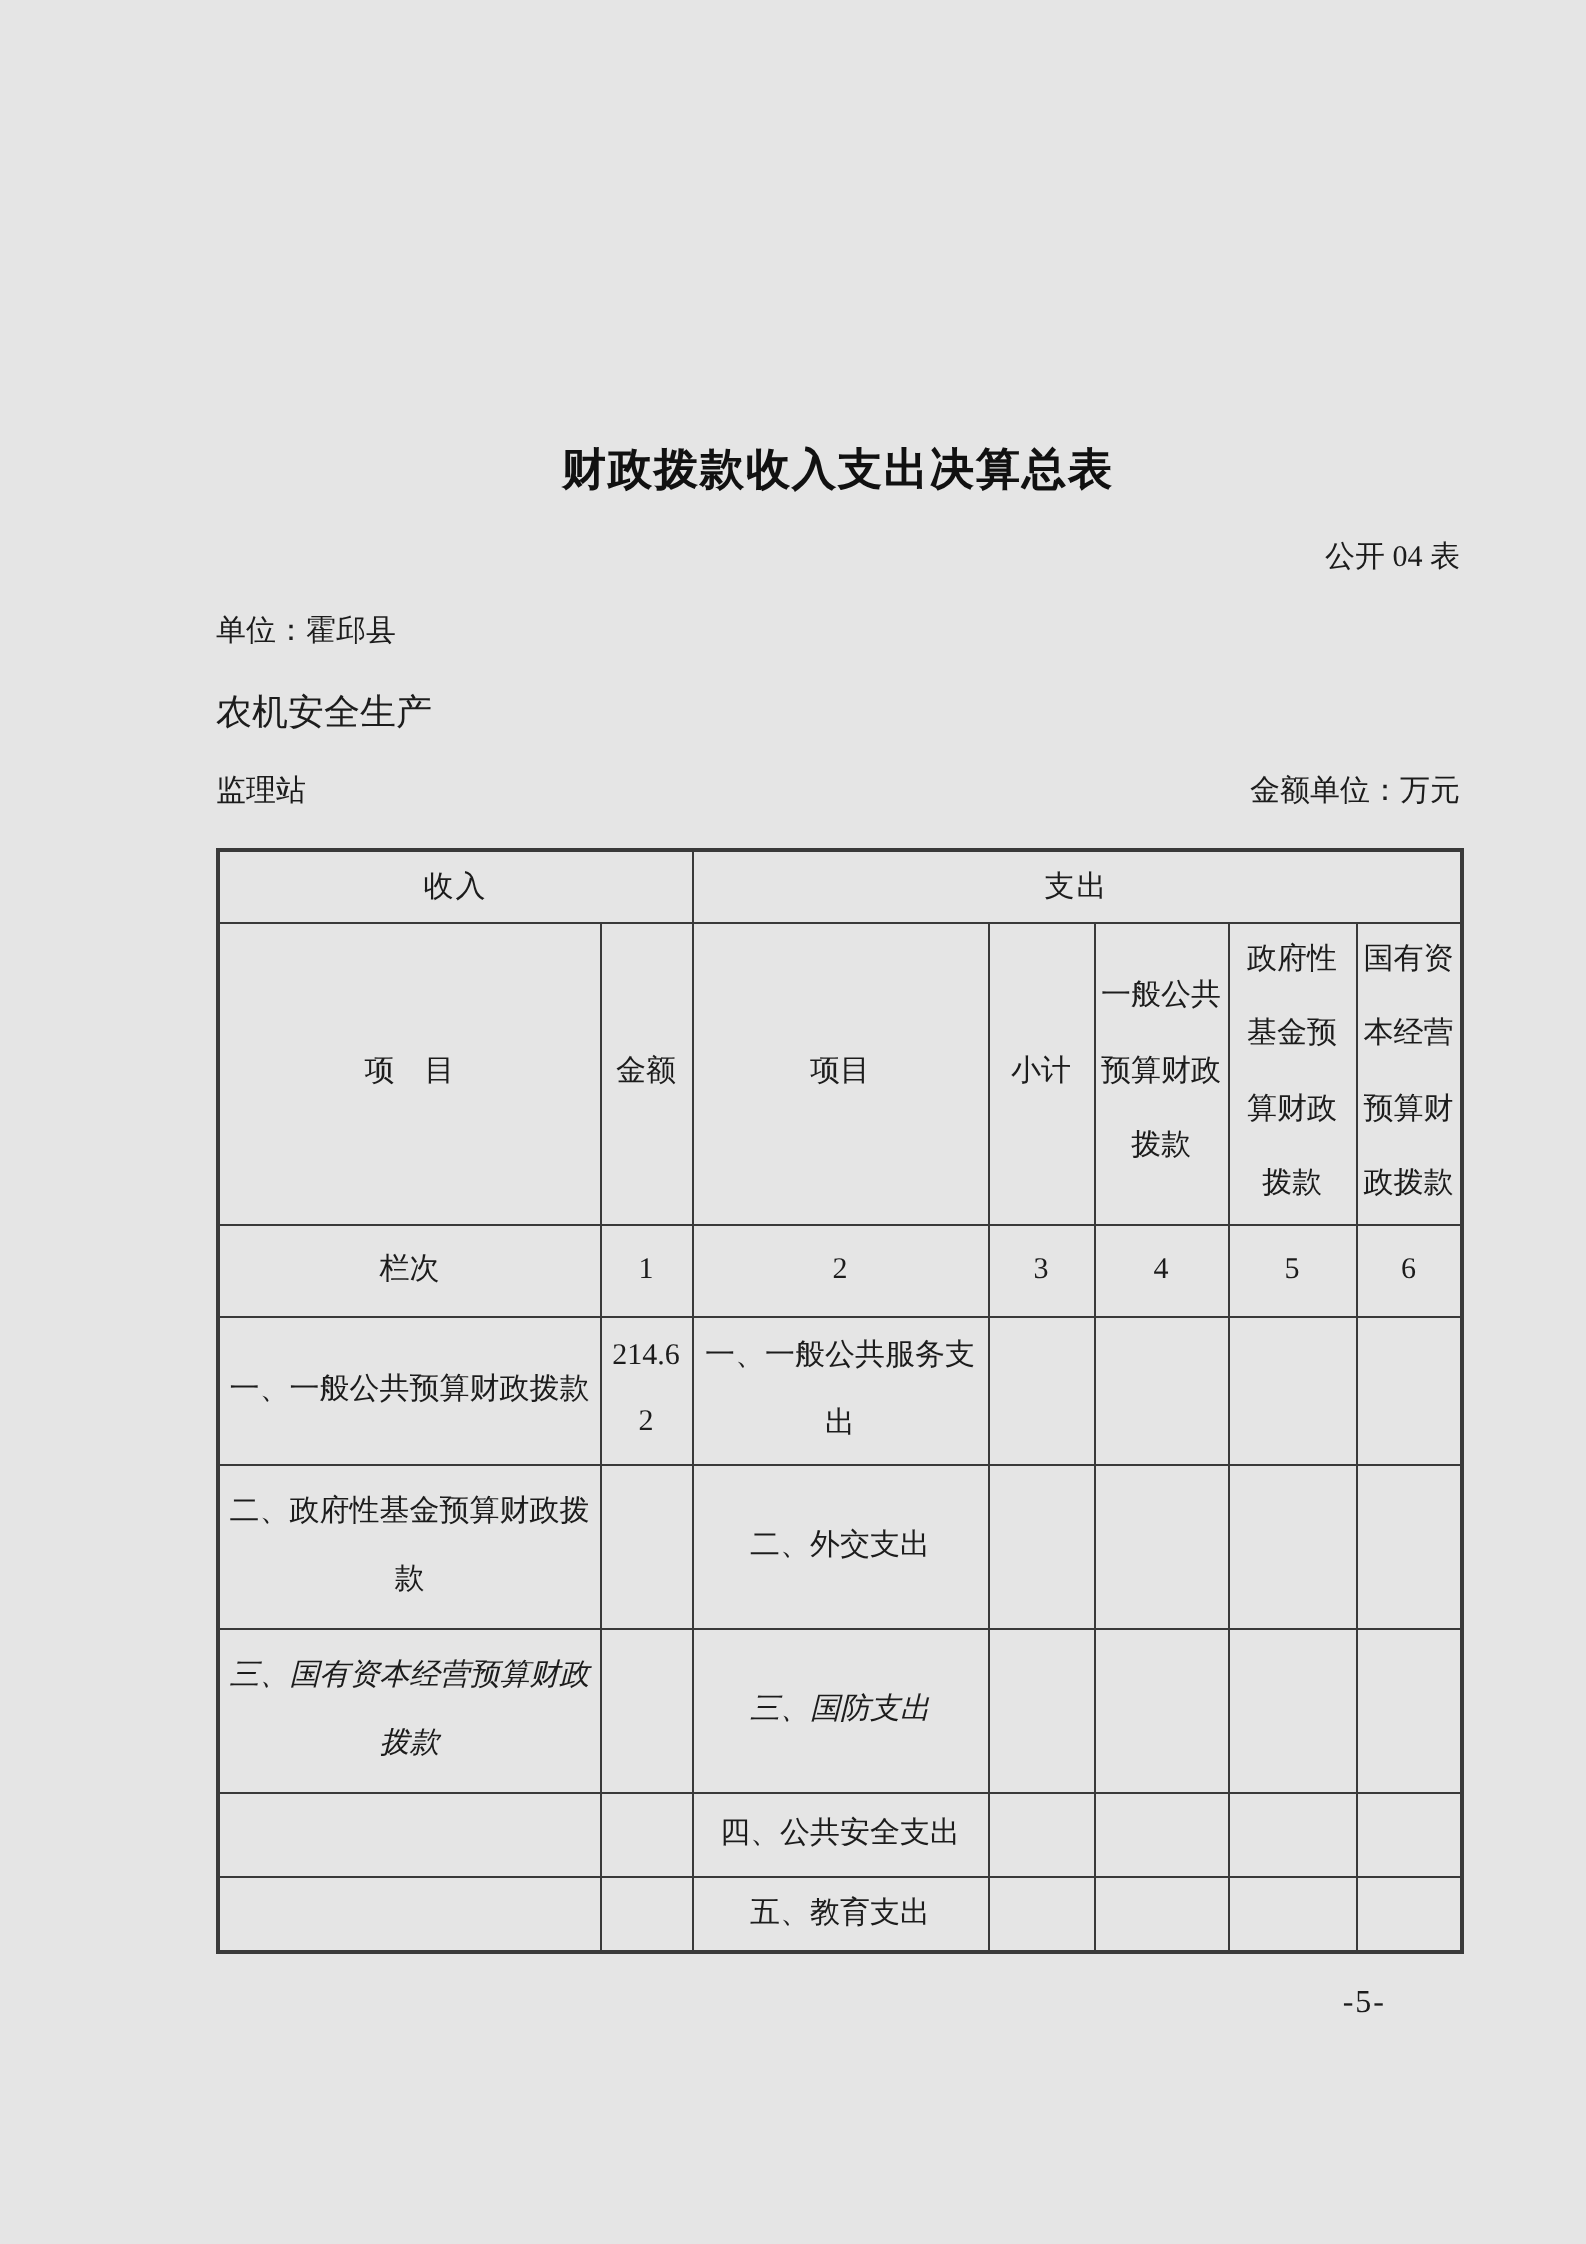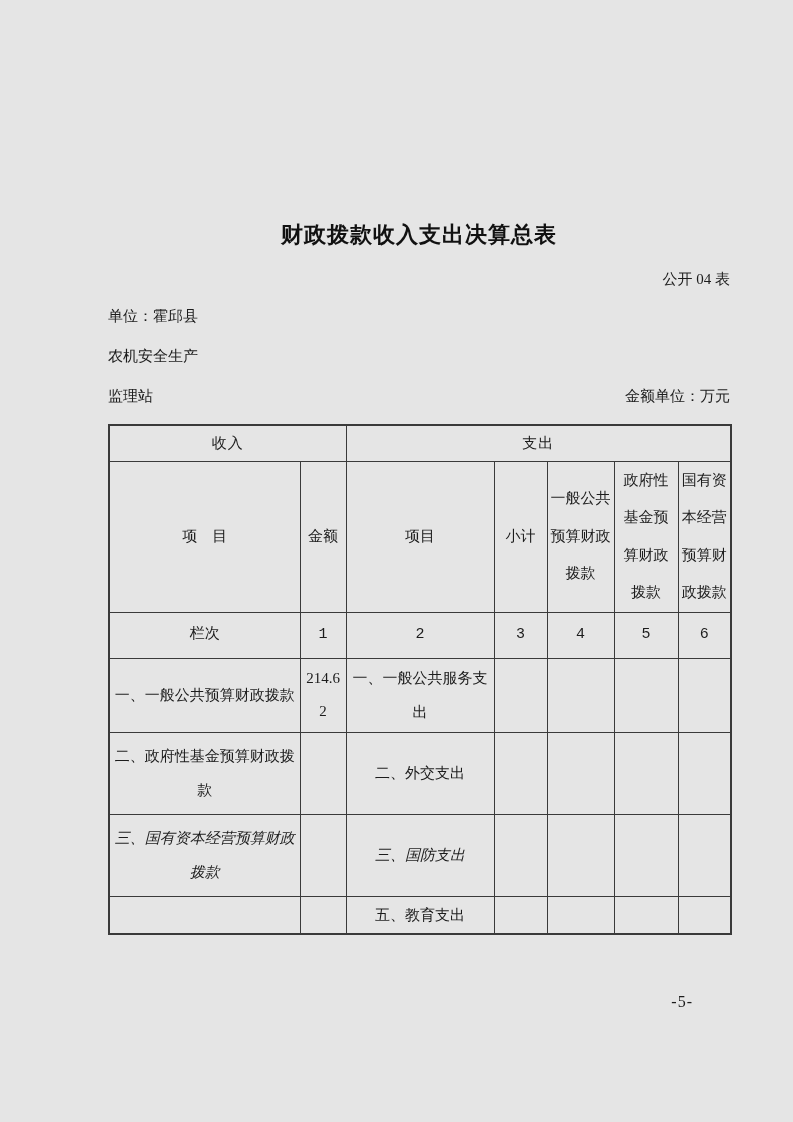--- a/index.html
+++ b/index.html
@@ -29,21 +29,21 @@
     letter-spacing: 1px;
     color: #111;
   }
   .form-label {
     margin-top: 22px;
     text-align: right;
     font-size: 15px;
     line-height: 18px;
   }
   .unit-line1 { margin-top: 19px; font-size: 15px; line-height: 18px; }
-  .unit-line2 { margin-top: 22px; font-size: 15px; line-height: 18px; }
+  .unit-line2 { margin-top: 22px; font-size: 18px; line-height: 18px; }
   .unit-line3 {
     margin-top: 22px;
     font-size: 15px;
     line-height: 18px;
     display: flex;
     justify-content: space-between;
     align-items: flex-end;
   }
   table.fiscal {
     margin-top: 19px;
@@ -74,21 +74,21 @@
     text-align: left;
     padding: 0 4px 0 7px;
     line-height: 2.3;
   }
   td.amount-cell {
     padding: 0 7px;
     word-break: break-all;
     text-align: center;
     line-height: 2.2;
   }
-  td.num-cell { line-height: 1.2; font-family: Liberation Mono, monospace; }
+  td.num-cell { line-height: 1.2; }
   .page-number {
     position: absolute;
     top: 993px;
     right: 100px;
     font-size: 16px;
     letter-spacing: 1px;
   }
 </style>
 </head>
 <body>
@@ -161,20 +161,29 @@
         </tr>
         <tr class="tr-d3">
           <td class="item-cell">三、国有资本经营预算财政拨款</td>
           <td class="amount-cell"></td>
           <td class="item-cell">三、国防支出</td>
           <td></td>
           <td></td>
           <td></td>
           <td></td>
         </tr>
+        <tr class="tr-d4">
+          <td class="item-cell"></td>
+          <td class="amount-cell"></td>
+          <td class="item-cell">四、公共安全支出</td>
+          <td></td>
+          <td></td>
+          <td></td>
+          <td></td>
+        </tr>
         <tr class="tr-d5">
           <td class="item-cell"></td>
           <td class="amount-cell"></td>
           <td class="item-cell">五、教育支出</td>
           <td></td>
           <td></td>
           <td></td>
           <td></td>
         </tr>
       </tbody>

